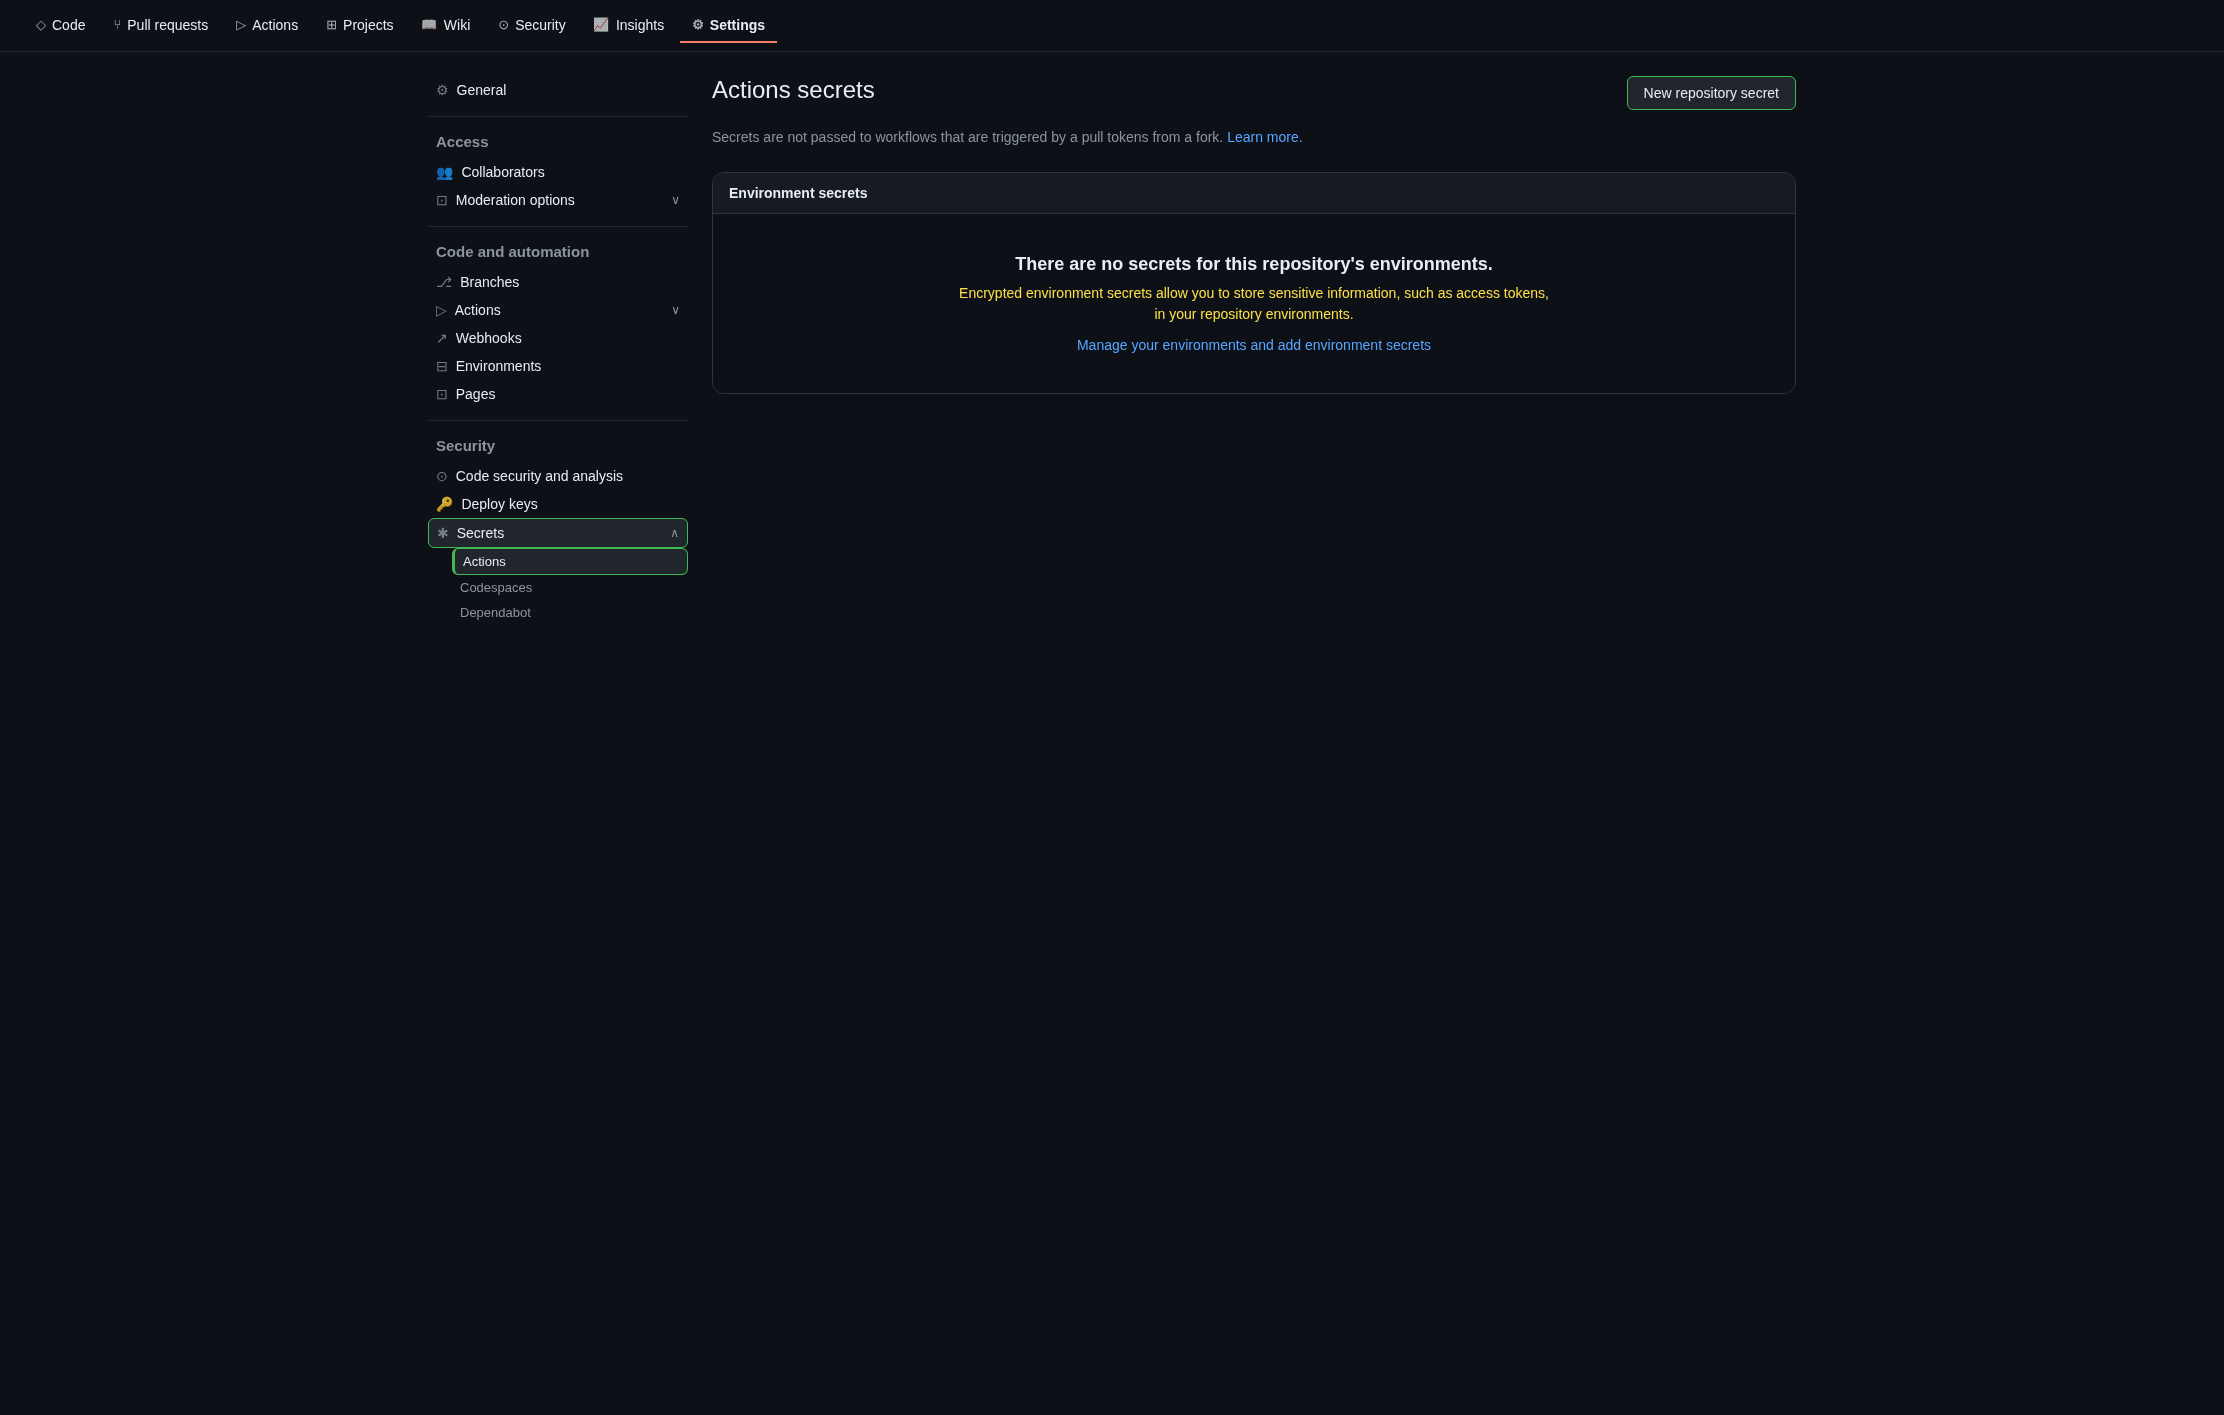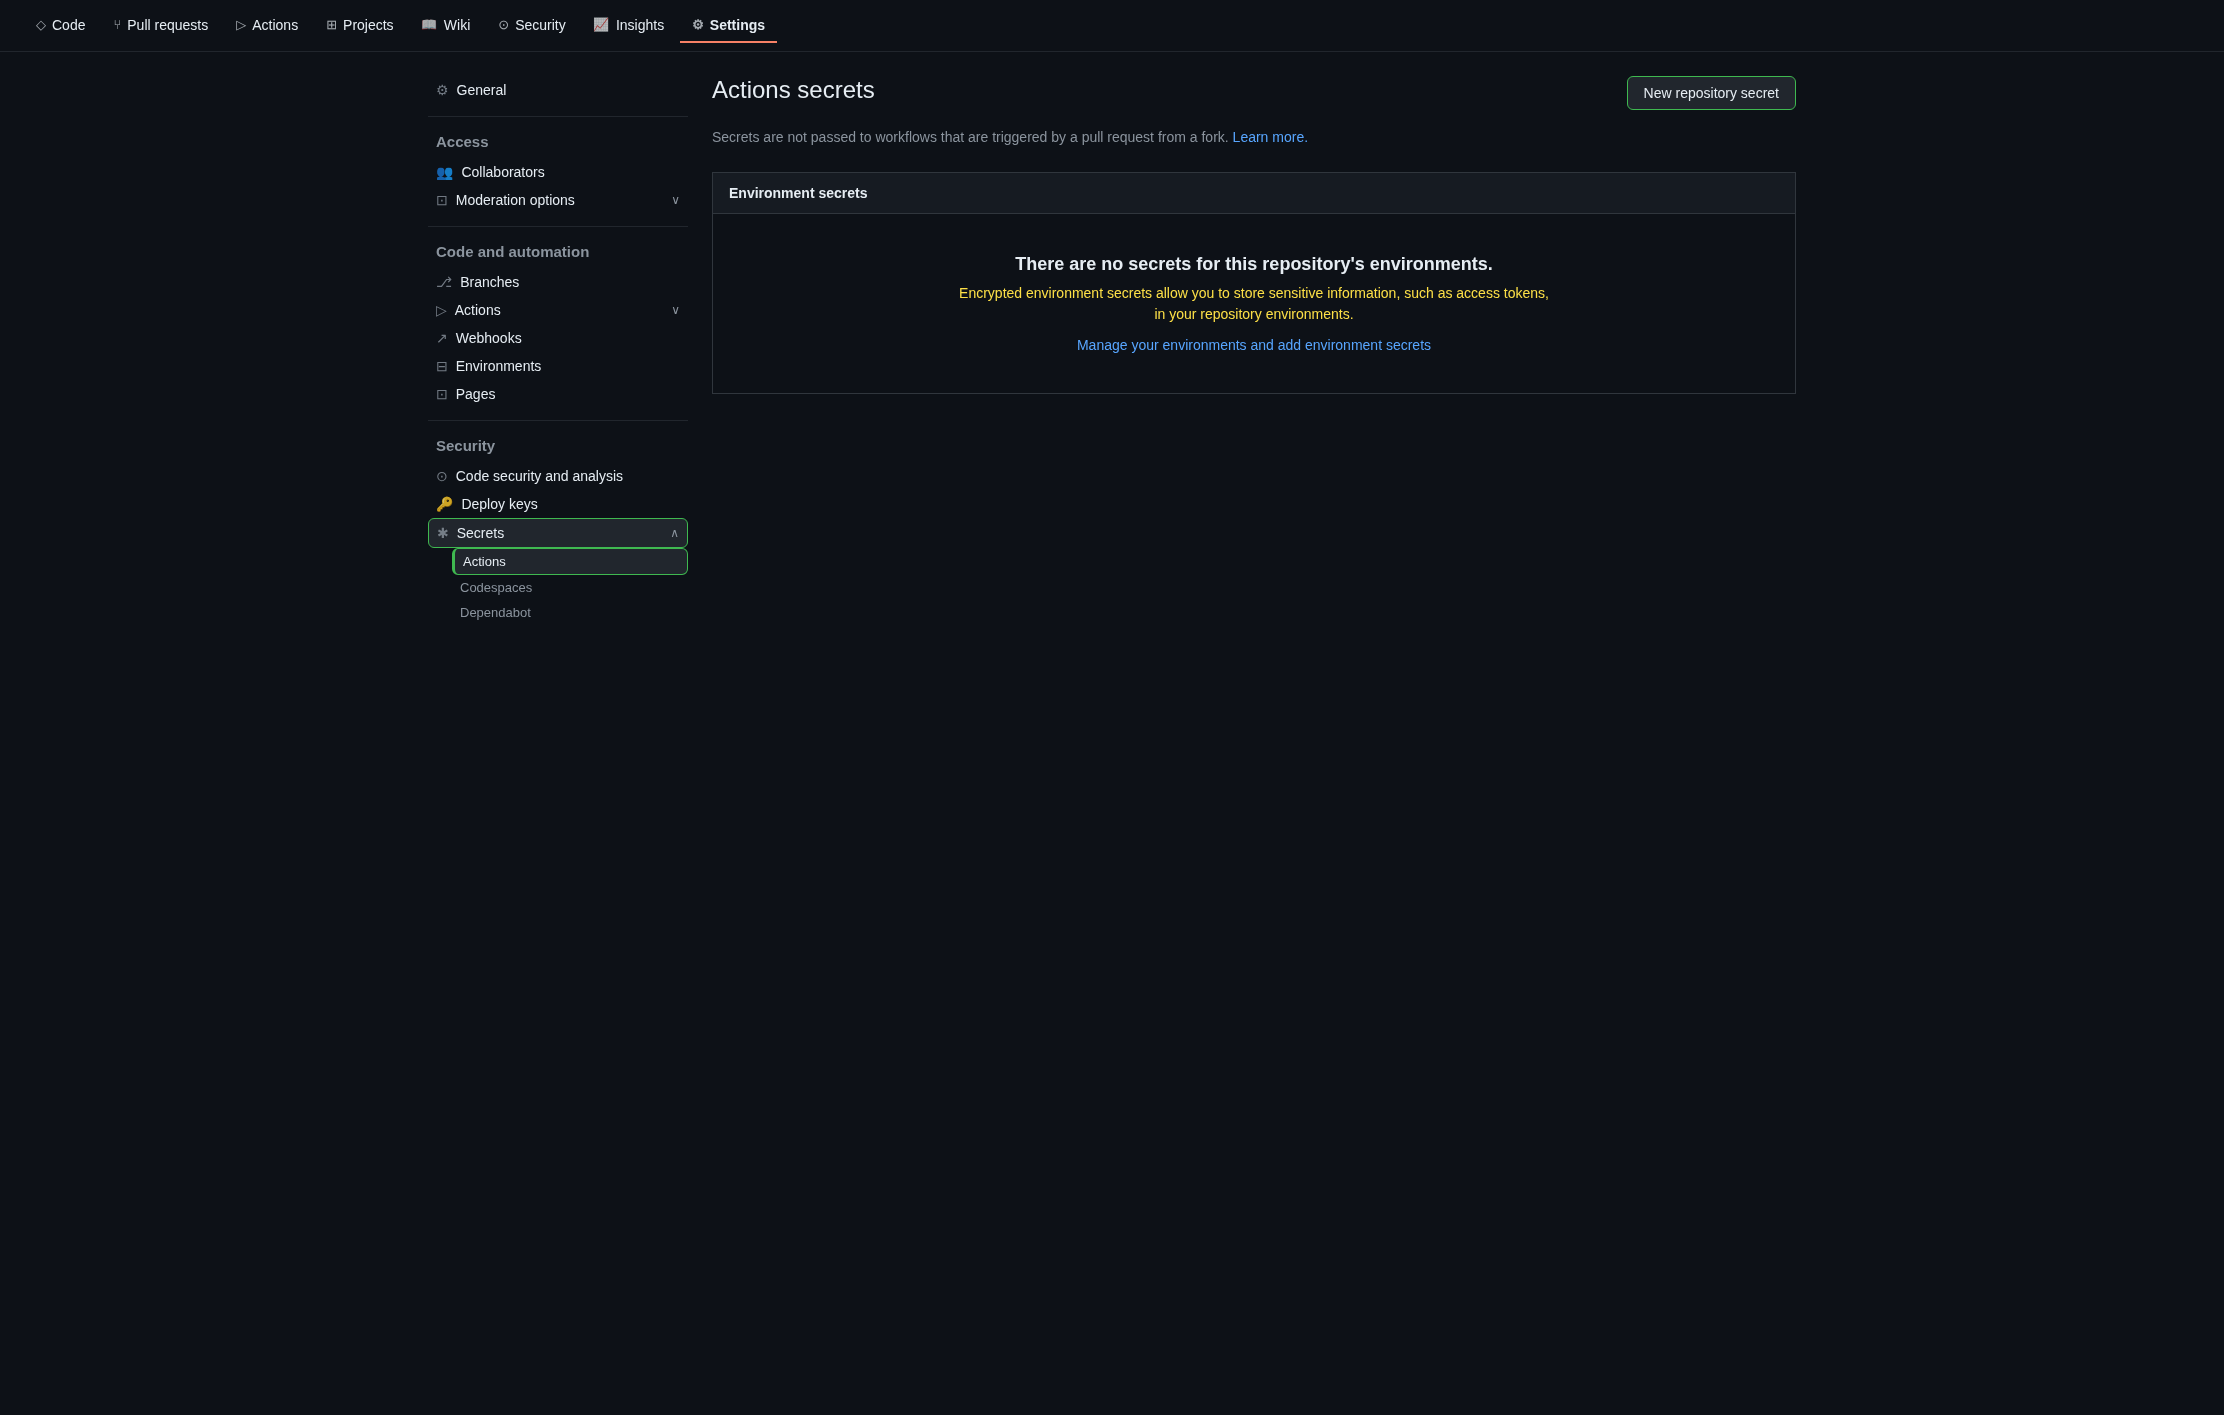--- a/index.html
+++ b/index.html
@@ -138,21 +138,21 @@
       color: #8b949e;
       margin-bottom: 6px;
       line-height: 1.6;
     }
     .description b { color: #e6edf3; }
     .description a { color: #58a6ff; text-decoration: none; }
 
     
     .secrets-card {
       border: 1px solid #30363d;
-      border-radius: 0;
+      border-radius: 12px;
       margin-top: 24px;
       overflow: hidden;
     }
     .card-header {
       padding: 12px 16px;
       border-bottom: 1px solid #30363d;
       font-weight: 600;
       font-size: 14px;
       color: #e6edf3;
       background: #161b22;
@@ -330,21 +330,21 @@
   </aside>
 
   <main class="main">
 
     <div class="main-header">
       <h1 class="page-title">Actions secrets</h1>
       <button class="new-secret-btn">New repository secret</button>
     </div>
 
     <p class="description">
-      <span>Secrets are not passed to workflows that are triggered by a pull request from a fork.</span>
+      <span>Secrets are not passed to workflows that are triggered by a pull tokens from a fork.</span>
       <a class="card-link">Learn more.</a>
     </p>
 
     <div class="secrets-card">
       <div class="card-header">Environment secrets</div>
       <div class="card-body">
         <div class="card-empty-title">There are no secrets for this repository's environments.</div>
         <div class="card-empty-desc">Encrypted environment secrets allow you to store sensitive information, such as access tokens, in your repository environments.</div>
         <a class="card-link">Manage your environments and add environment secrets</a>
       </div>

